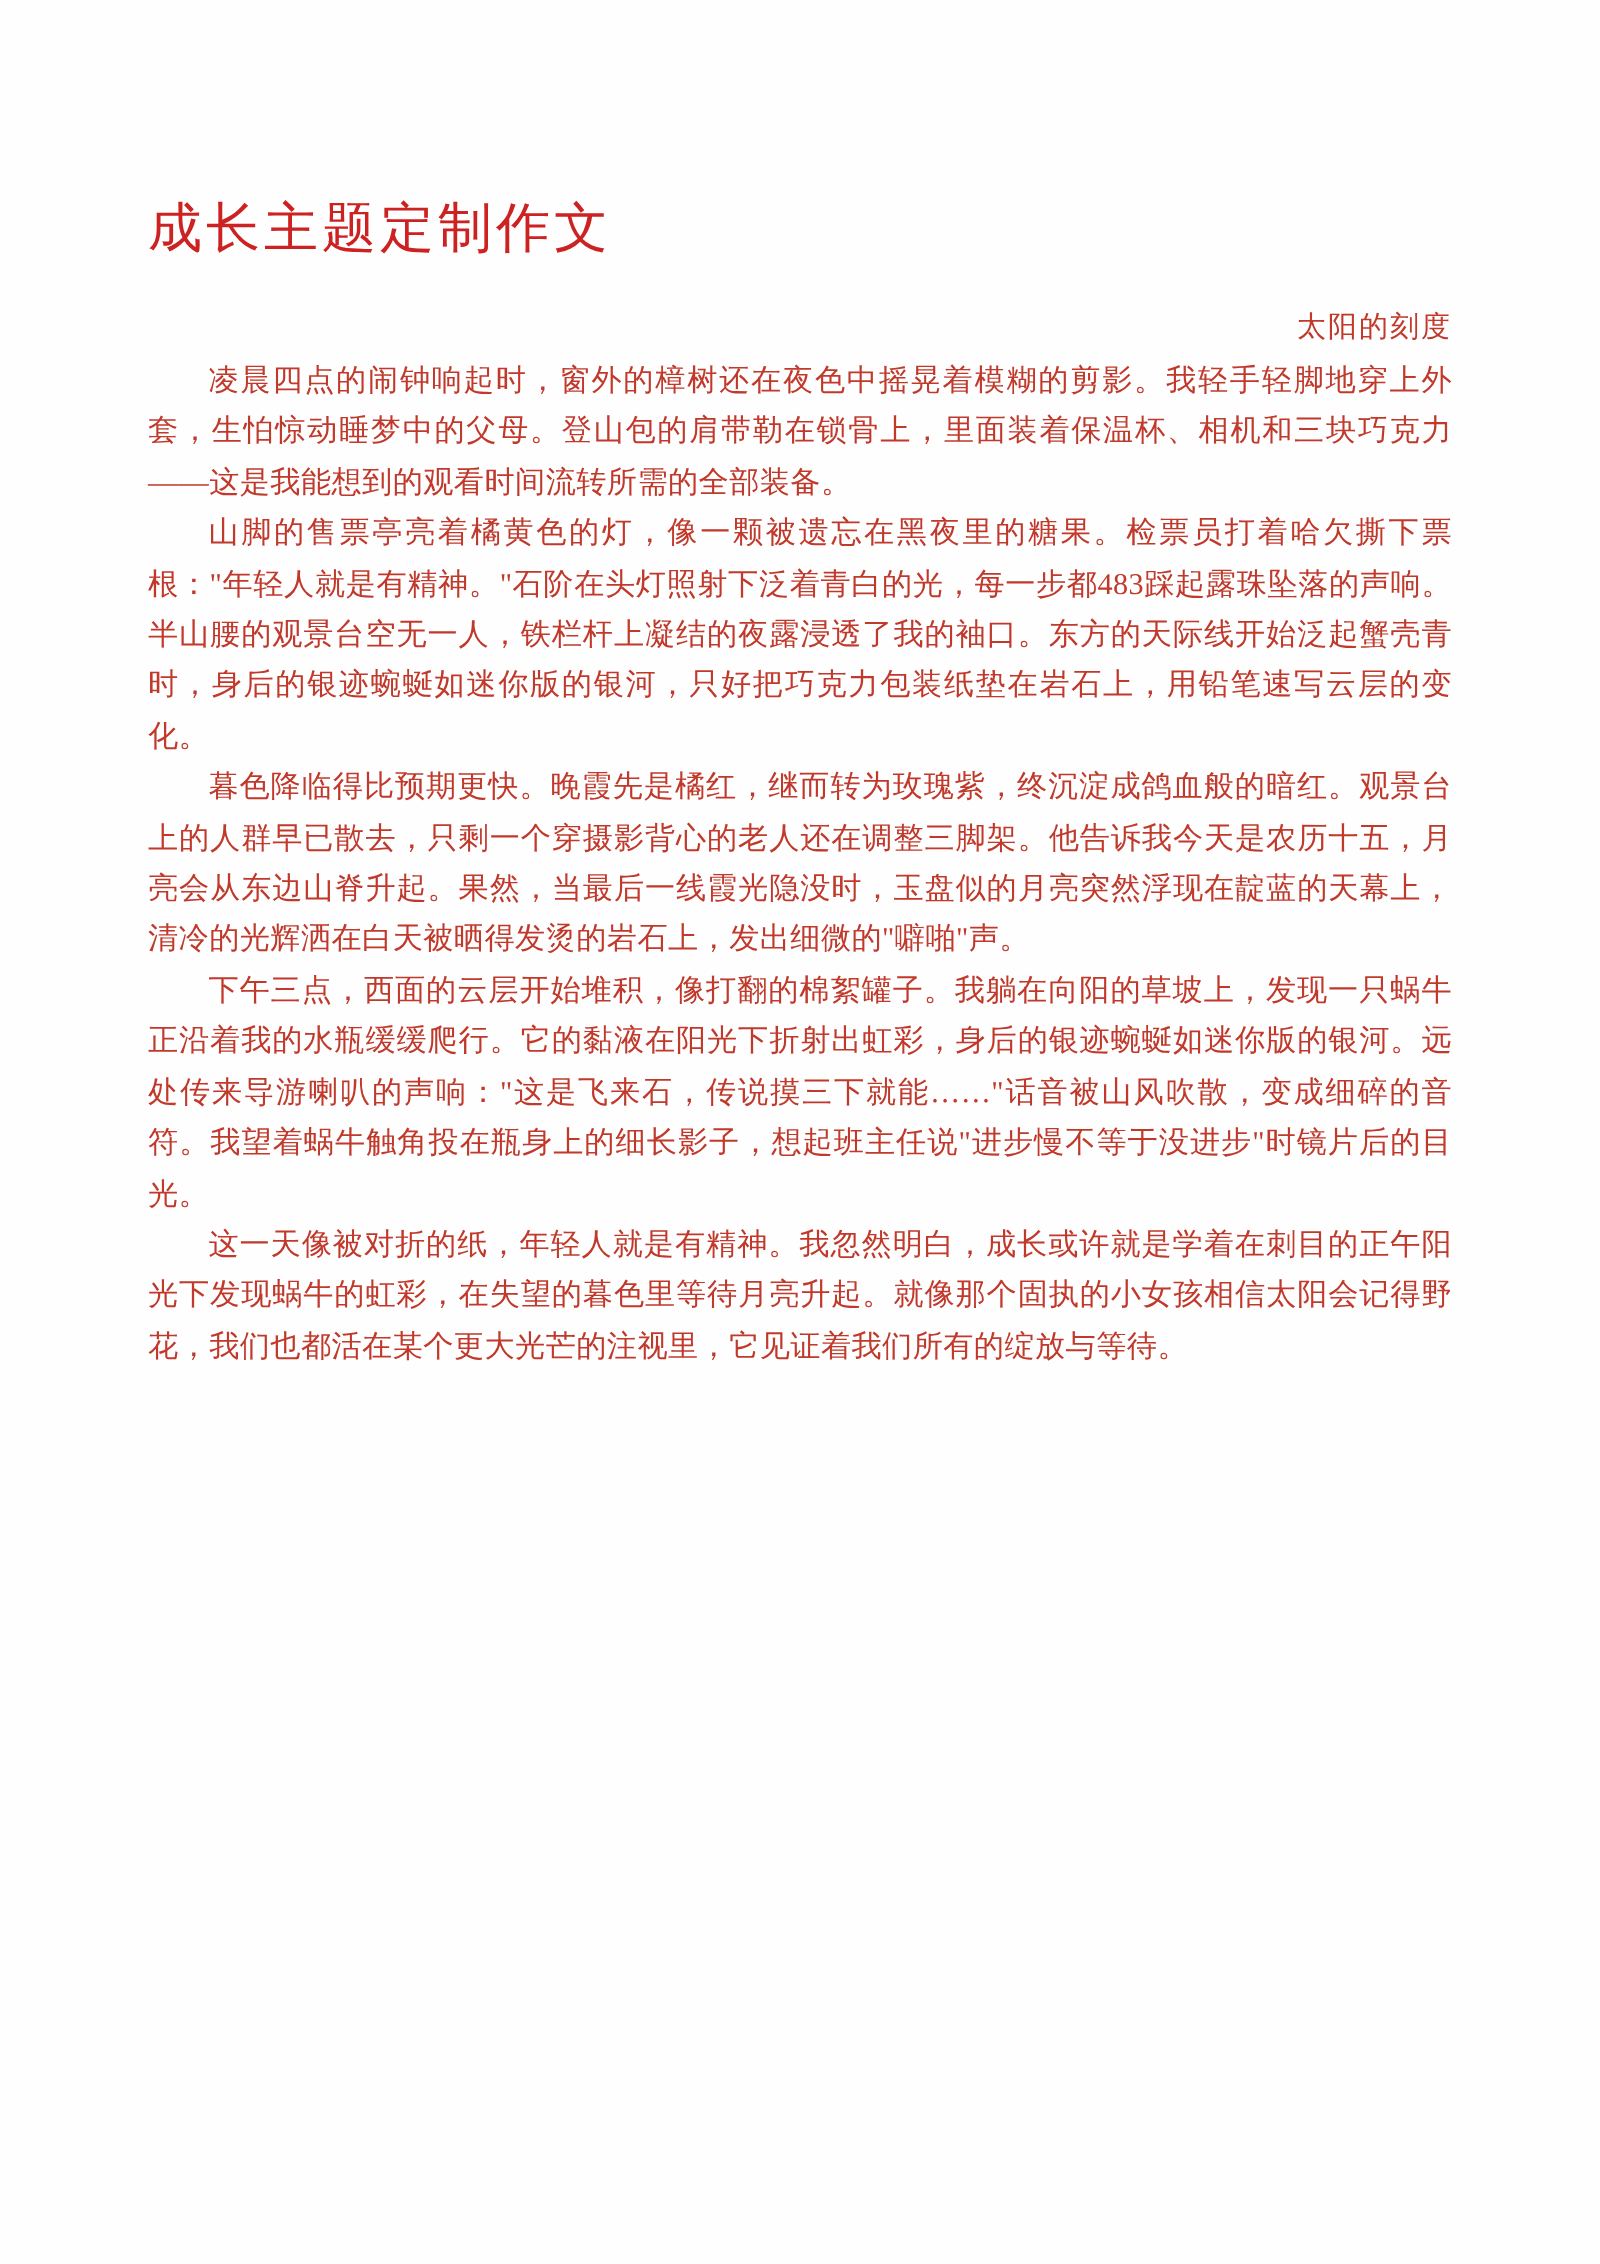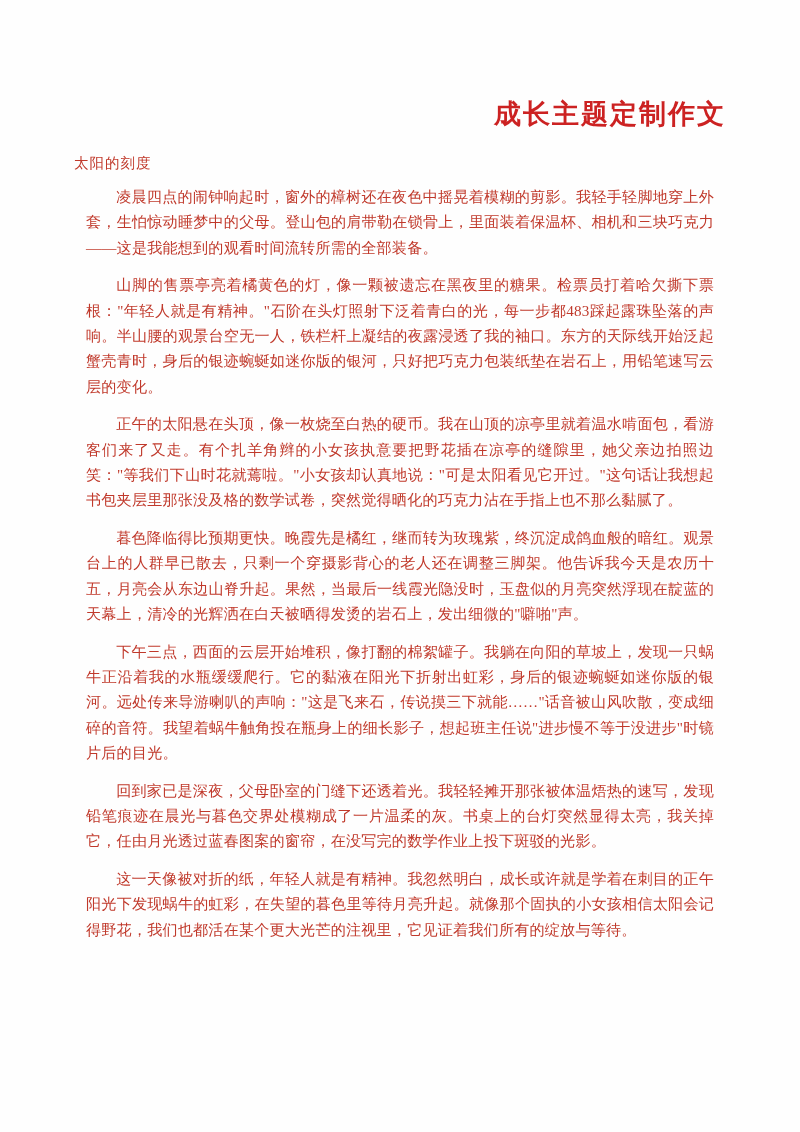--- a/index.html
+++ b/index.html
@@ -21,54 +21,52 @@
     background: #fefefe;
     overflow: hidden;
   }
   .doc-body {
     position: absolute;
     left: 74px;
     top: 96px;
     width: 652px;
   }
   .doc-title {
-    text-align: right;
+    text-align: left;
     font-size: 27px;
-    font-weight: bold;
+    font-weight: normal;
     letter-spacing: 2px;
     color: #cc2222;
     margin: 0 0 22px 0;
     font-family: "Liberation Serif", "DejaVu Serif", serif;
   }
   .doc-subtitle {
-    text-align: left;
+    text-align: right;
     font-size: 14.5px;
     color: #c0392b;
     margin: 0 0 6px 0;
     letter-spacing: 1px;
   }
   .para {
     font-size: 15.1px;
     line-height: 25.4px;
     color: #c0392b;
     text-align: justify;
     text-justify: inter-ideograph;
-    margin: 12px;
+    margin: 0;
     text-indent: 2em;
     letter-spacing: 0.2px;
   }
 </style>
 </head>
 <body>
 
 <div class="page">
   <div class="doc-body">
     <h1 class="doc-title">成长主题定制作文</h1>
     <div class="doc-subtitle">太阳的刻度</div>
     <p class="para">凌晨四点的闹钟响起时，窗外的樟树还在夜色中摇晃着模糊的剪影。我轻手轻脚地穿上外套，生怕惊动睡梦中的父母。登山包的肩带勒在锁骨上，里面装着保温杯、相机和三块巧克力——这是我能想到的观看时间流转所需的全部装备。</p>
     <p class="para">山脚的售票亭亮着橘黄色的灯，像一颗被遗忘在黑夜里的糖果。检票员打着哈欠撕下票根："年轻人就是有精神。"石阶在头灯照射下泛着青白的光，每一步都483踩起露珠坠落的声响。半山腰的观景台空无一人，铁栏杆上凝结的夜露浸透了我的袖口。东方的天际线开始泛起蟹壳青时，身后的银迹蜿蜒如迷你版的银河，只好把巧克力包装纸垫在岩石上，用铅笔速写云层的变化。</p>
-    <p class="para">正午的太阳悬在头顶，像一枚烧至白热的硬币。我在山顶的凉亭里就着温水啃面包，看游客们来了又走。有个扎羊角辫的小女孩执意要把野花插在凉亭的缝隙里，她父亲边拍照边笑："等我们下山时花就蔫啦。"小女孩却认真地说："可是太阳看见它开过。"这句话让我想起书包夹层里那张没及格的数学试卷，突然觉得晒化的巧克力沾在手指上也不那么黏腻了。</p>
     <p class="para">暮色降临得比预期更快。晚霞先是橘红，继而转为玫瑰紫，终沉淀成鸽血般的暗红。观景台上的人群早已散去，只剩一个穿摄影背心的老人还在调整三脚架。他告诉我今天是农历十五，月亮会从东边山脊升起。果然，当最后一线霞光隐没时，玉盘似的月亮突然浮现在靛蓝的天幕上，清冷的光辉洒在白天被晒得发烫的岩石上，发出细微的"噼啪"声。</p>
     <p class="para">下午三点，西面的云层开始堆积，像打翻的棉絮罐子。我躺在向阳的草坡上，发现一只蜗牛正沿着我的水瓶缓缓爬行。它的黏液在阳光下折射出虹彩，身后的银迹蜿蜒如迷你版的银河。远处传来导游喇叭的声响："这是飞来石，传说摸三下就能……"话音被山风吹散，变成细碎的音符。我望着蜗牛触角投在瓶身上的细长影子，想起班主任说"进步慢不等于没进步"时镜片后的目光。</p>
-    <p class="para">回到家已是深夜，父母卧室的门缝下还透着光。我轻轻摊开那张被体温焐热的速写，发现铅笔痕迹在晨光与暮色交界处模糊成了一片温柔的灰。书桌上的台灯突然显得太亮，我关掉它，任由月光透过蓝春图案的窗帘，在没写完的数学作业上投下斑驳的光影。</p>
     <p class="para">这一天像被对折的纸，年轻人就是有精神。我忽然明白，成长或许就是学着在刺目的正午阳光下发现蜗牛的虹彩，在失望的暮色里等待月亮升起。就像那个固执的小女孩相信太阳会记得野花，我们也都活在某个更大光芒的注视里，它见证着我们所有的绽放与等待。</p>
   </div>
 </div>
 
 </body></html>

